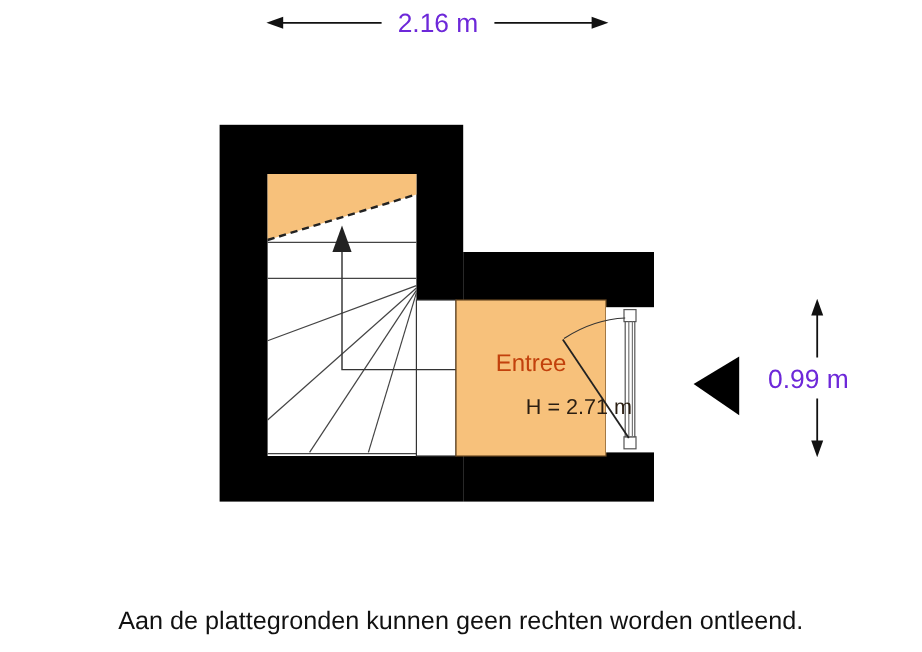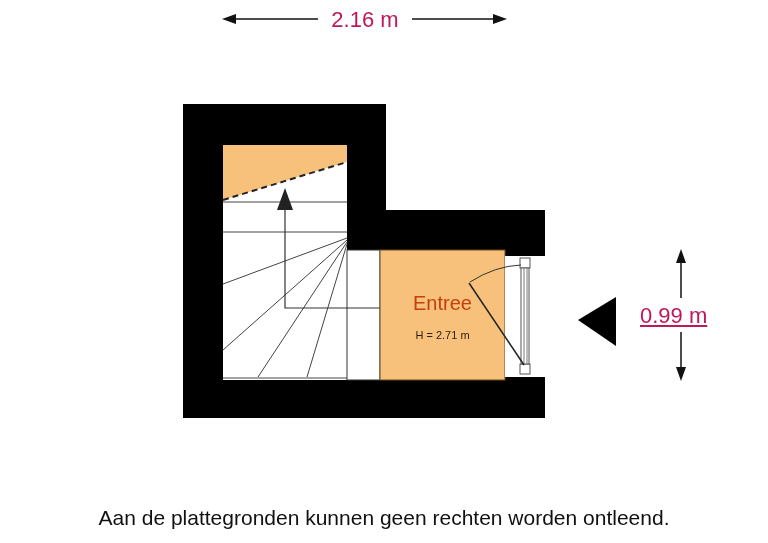--- a/index.html
+++ b/index.html
@@ -1,21 +1,21 @@
 <!DOCTYPE html>
 <html><head>
   <meta charset="utf-8">
   <style>
     html, body { margin:0; padding:0; background:#ffffff; }
     body { width:768px; height:543px; position:relative; overflow:hidden; font-family:"Liberation Sans", sans-serif; color:#111; }
     .abs { position:absolute; }
-    .dim-text { font-size:22px; color:#be185d; background:#fff; line-height:24px; }
+    .dim-text { font-size:22px; color:#6d28d9; background:#fff; line-height:24px; }
     .footer { left:0; width:768px; top:506px; text-align:center; font-size:21px; color:#111; }
     .room-label { font-size:20px; color:#c2410c; }
-    .room-height { font-size:11px; color:#2a1e12; }
+    .room-height { font-size:18px; color:#2a1e12;padding-left:40px; }
   </style>
 </head>
 <body>
 
 <svg class="abs" style="left:0;top:0" width="768" height="543">
 
   <g>
     <rect x="183" y="104" width="203" height="314" fill="#000"></rect>
     <rect x="386" y="210" width="159" height="208" fill="#000"></rect>
   </g>
@@ -68,18 +68,18 @@
 
   <g stroke="#111" stroke-width="1.5">
     <line x1="681" y1="254" x2="681" y2="298"></line>
     <line x1="681" y1="332" x2="681" y2="376"></line>
   </g>
   <polygon points="681,249 676,263 686,263" fill="#111"></polygon>
   <polygon points="681,381 676,367 686,367" fill="#111"></polygon>
 </svg>
 
 <div class="abs dim-text" style="left:320px;top:8px;width:90px;text-align:center;">2.16 m</div>
-<div class="abs dim-text" style="left:640px;top:304px;width:84px;text-align:left;text-decoration:underline;">0.99 m</div>
+<div class="abs dim-text" style="left:640px;top:304px;width:84px;text-align:left;">0.99 m</div>
 
 <div class="abs room-label" style="left:380px;top:292px;width:125px;text-align:center;">Entree</div>
 <div class="abs room-height" style="left:380px;top:329px;width:125px;text-align:center;">H = 2.71 m</div>
 
 <div class="abs footer">Aan de plattegronden kunnen geen rechten worden ontleend.</div>
 
 </body></html>

